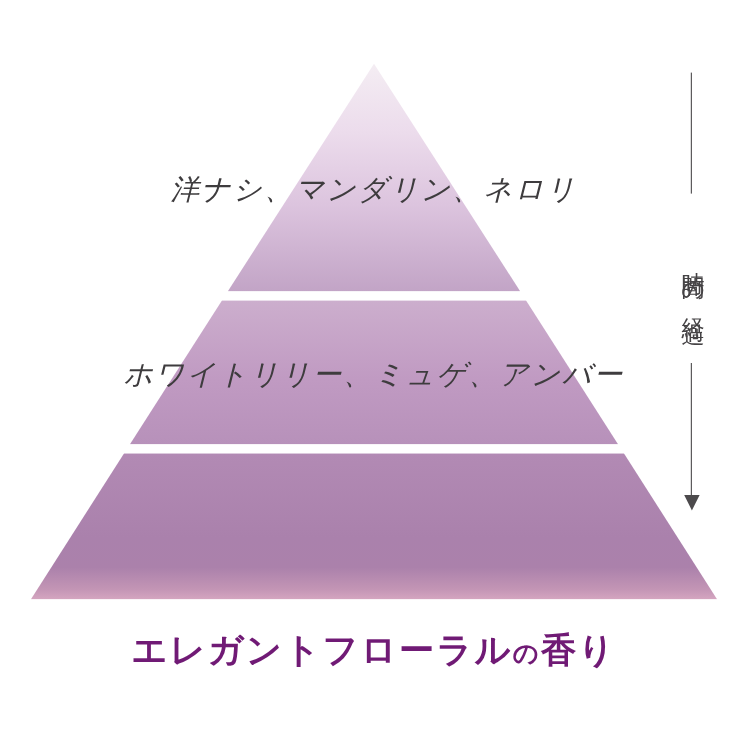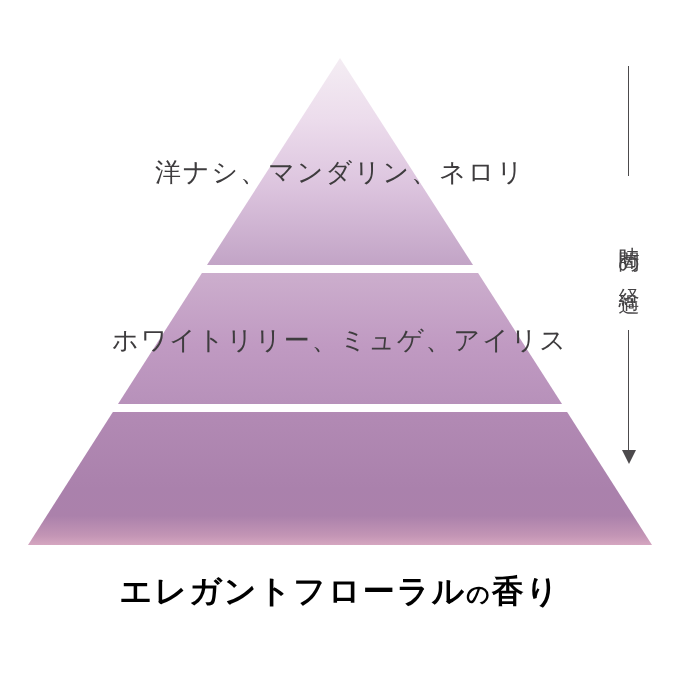--- a/index.html
+++ b/index.html
@@ -37,20 +37,21 @@
   
   .tier-label {
     position: absolute;
     left: 0; width: 680px;
     text-align: center;
     color: #3e3c3e;
     font-size: 26px;
     letter-spacing: 2px;
     line-height: 1.1;
     white-space: nowrap;
+    font-style: italic;
   }
   .lbl-1 { top: 158px; }
   .lbl-2 { top: 326px; }
   .lbl-3 { top: 466px; }
 
   
   .tl-line {
     position: absolute;
     left: 628px;
     width: 0;
@@ -80,41 +81,41 @@
     border-right: 7px solid transparent;
     border-top: 14px solid #4c4a4c;
   }
 
   
   .title {
     position: absolute;
     left: 0; top: 570px;
     width: 680px;
     text-align: center;
-    color: #000000;
+    color: #701a75;
     font-weight: bold;
     font-size: 32px;
     letter-spacing: 2px;
     white-space: nowrap;
   }
   .title .t-particle {
     font-size: 23px;
   }
 </style>
 </head>
 <body>
 
 <div class="canvas">
 
   <div class="tier tier-1"></div>
   <div class="tier tier-2"></div>
   <div class="tier tier-3"></div>
 
   <div class="tier-label lbl-1">洋ナシ、マンダリン、ネロリ</div>
-  <div class="tier-label lbl-2">ホワイトリリー、ミュゲ、アイリス</div>
+  <div class="tier-label lbl-2">ホワイトリリー、ミュゲ、アンバー</div>
 
   <div class="tl-line tl-line-top"></div>
   <div class="tl-text">時間の経過</div>
   <div class="tl-line tl-line-bottom"></div>
   <div class="tl-arrow"></div>
 
   <div class="title">
     <span class="t-main">エレガントフローラル</span><span class="t-particle">の</span><span class="t-main">香り</span>
   </div>
 

